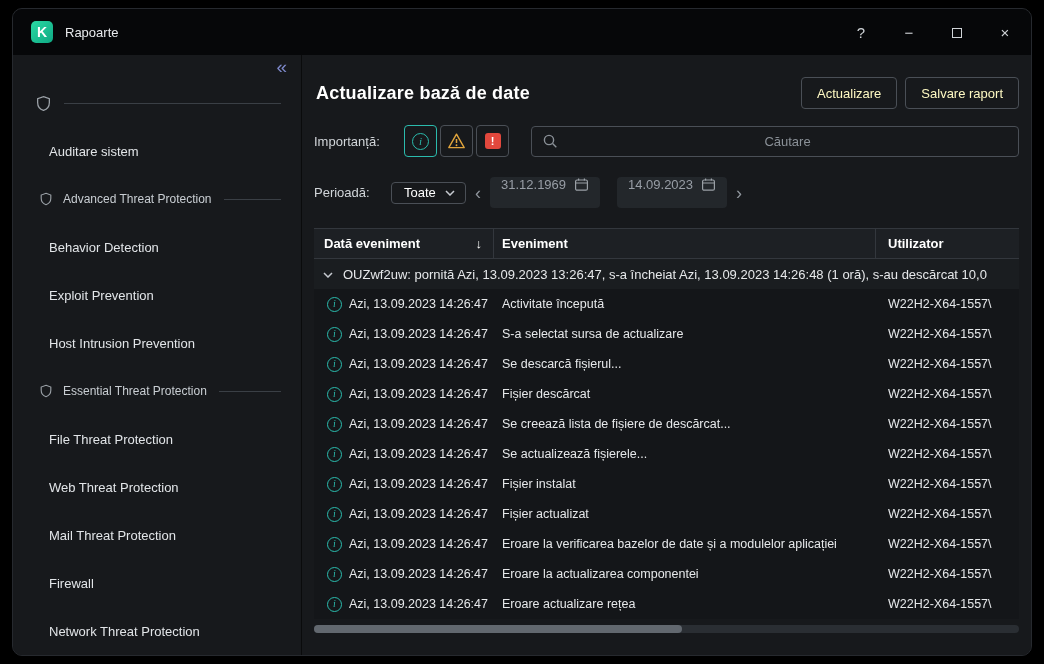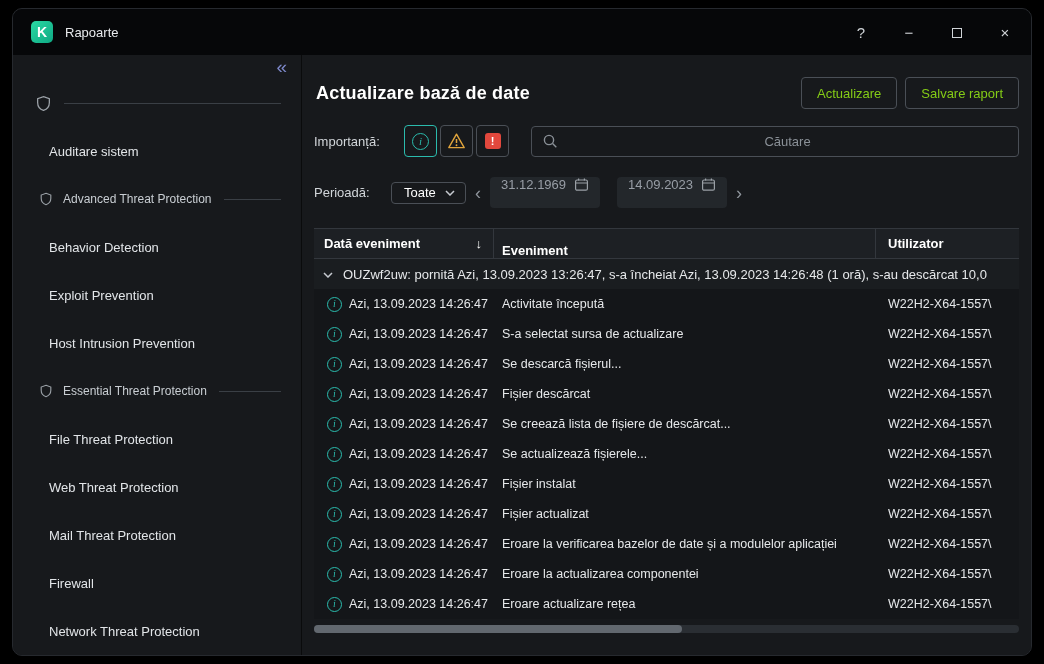--- a/index.html
+++ b/index.html
@@ -58,21 +58,21 @@
   .side-rule { flex: 1; border-top: 1px solid #3a3f45; margin-left: 12px; }
 
   
   .main { flex: 1; background: #17191c; padding: 0 12px; display: flex; flex-direction: column; min-width: 0; }
   .main-header { display: flex; align-items: center; margin-top: 22px; padding-left: 2px; }
   .page-title { color: #ffffff; font-size: 18px; font-weight: bold; letter-spacing: .2px; }
   .hdr-spacer { flex: 1; }
   .btn {
     height: 32px; padding: 0 15px; margin-left: 8px;
     border: 1px solid #4a4f56; border-radius: 4px;
-    background: transparent; color: #84cc16; font-size: 13px;
+    background: transparent; color: #fef9c3; font-size: 13px;
     font-family: inherit; cursor: pointer; white-space: nowrap;
   }
   .filter-row { display: flex; align-items: center; }
   .row-importance { margin-top: 16px; }
   .row-period { margin-top: 20px; }
   .filter-label { color: #d2d6da; font-size: 13px; }
   .lbl-importance { width: 90px; }
   .lbl-period { width: 77px; }
   .imp-group { display: flex; gap: 3px; }
   .imp-btn {
@@ -117,21 +117,21 @@
 
   
   .table { margin-top: 20px; display: flex; flex-direction: column; min-height: 0; }
   .thead {
     display: flex; height: 14px; min-height: 31px;
     background: #1d2024; border-top: 1px solid #33373d; border-bottom: 1px solid #33373d;
     color: #fff; font-size: 13px; font-weight: bold; align-items: center;
   }
   .th { display: flex; align-items: center; height: 100%; padding: 0 8px; border-right: 1px solid #33373d; cursor: pointer; }
   .th-date { width: 180px; padding-left: 10px; }
-  .th-event { width: 382px; align-items: flex-end; }
+  .th-event { width: 382px; }
   .th-user { flex: 1; border-right: none; padding-left: 12px; }
   .sort { margin-left: auto; margin-right: 3px; font-weight: normal; font-size: 13px; color: #fff; }
   .group-row {
     display: flex; align-items: center; height: 30px; min-height: 30px;
     color: #e6e8ea; font-size: 13px; background: #1a1d20;
     white-space: nowrap; overflow: hidden; cursor: pointer;
   }
   .gr-chev { margin: 2px 10px 0 9px; flex: none; }
   .tbody { background: #141619; }
   .trow { display: flex; align-items: center; height: 30px; font-size: 12.5px; color: #e6e8ea; cursor: default; }

